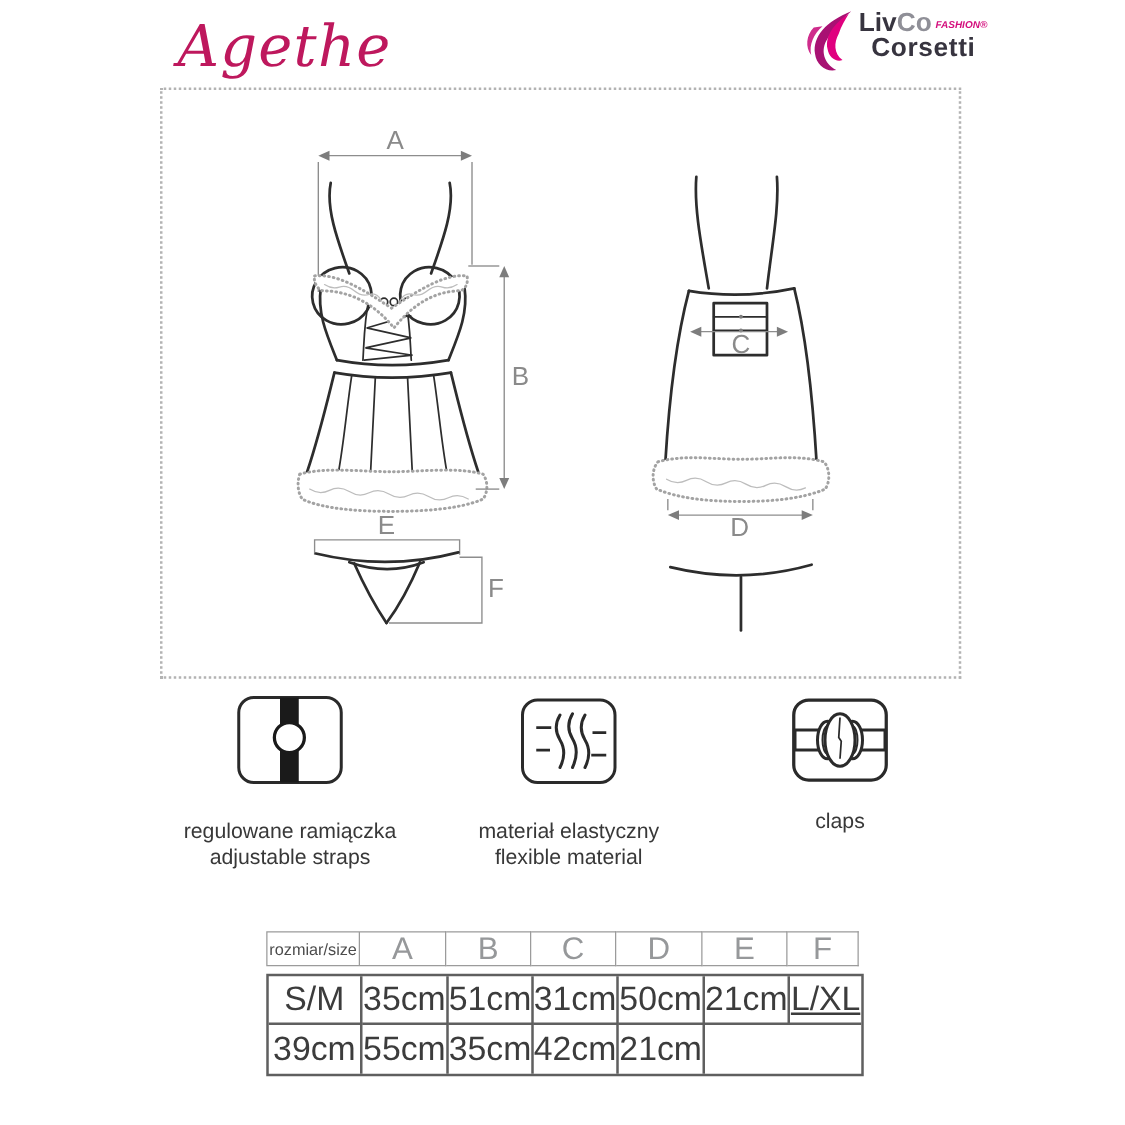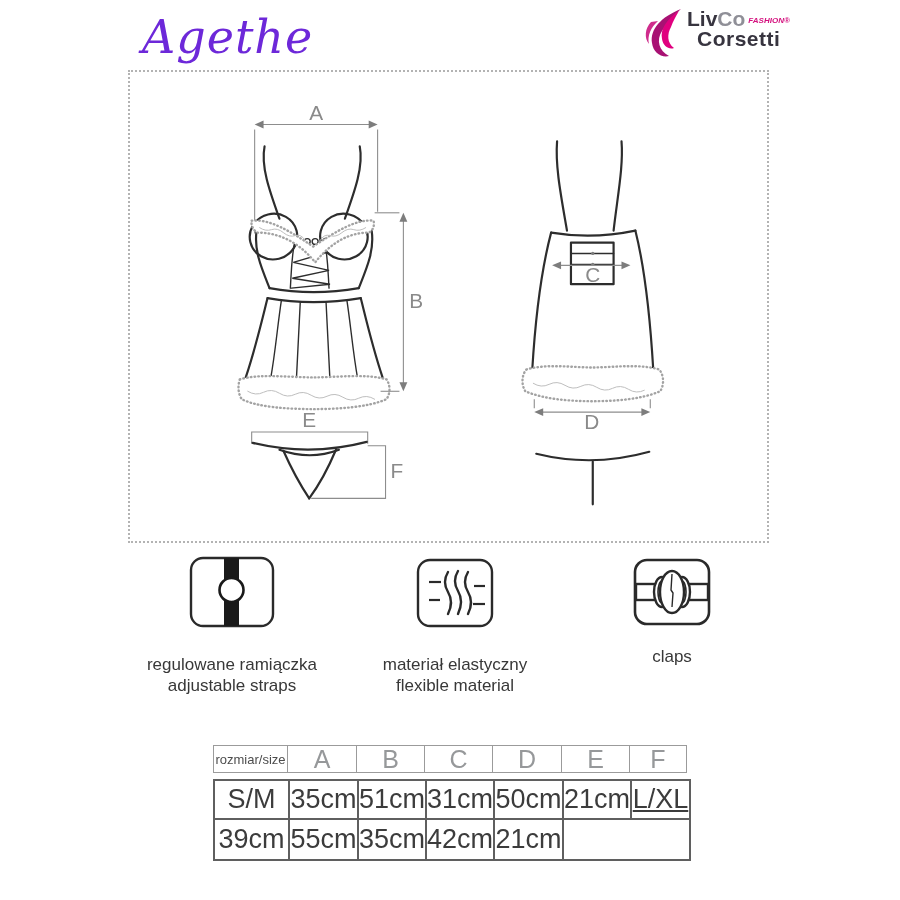--- a/index.html
+++ b/index.html
@@ -1,21 +1,21 @@
 <!DOCTYPE html>
 <html><head>
 <meta charset="utf-8">
 <style>
   html,body{margin:0;padding:0;background:#ffffff;}
   .page{position:relative;width:900px;height:900px;background:#ffffff;overflow:hidden;
         font-family:"Liberation Sans",sans-serif;color:#333;}
 
   
   .title{position:absolute;left:142px;top:10px;font-family:"DejaVu Serif",serif;
-         font-style:italic;font-size:46px;color:#6d28d9;letter-spacing:1px;z-index:3;}
+         font-style:italic;font-size:46px;color:#be185d;letter-spacing:1px;z-index:3;}
   .logo{position:absolute;left:643px;top:8px;display:flex;align-items:flex-start;z-index:3;}
   .logo-swoosh{width:42px;height:50px;flex:0 0 auto;}
   .logo-text{margin-left:2px;line-height:1;}
   .logo-line1{font-size:21px;font-weight:bold;color:#37343f;letter-spacing:0;}
   .logo-co{color:#8f8f97;font-weight:bold;margin-top:24px;}
   .logo-fashion{font-size:8px;font-weight:bold;font-style:italic;margin-left:3px;vertical-align:3px;}
   .logo-line2{font-size:21px;font-weight:bold;color:#37343f;margin-top:-1px;margin-left:10px;letter-spacing:.5px;}
 
   
   .diagram-box{position:absolute;left:128px;top:70px;width:641px;height:473px;

